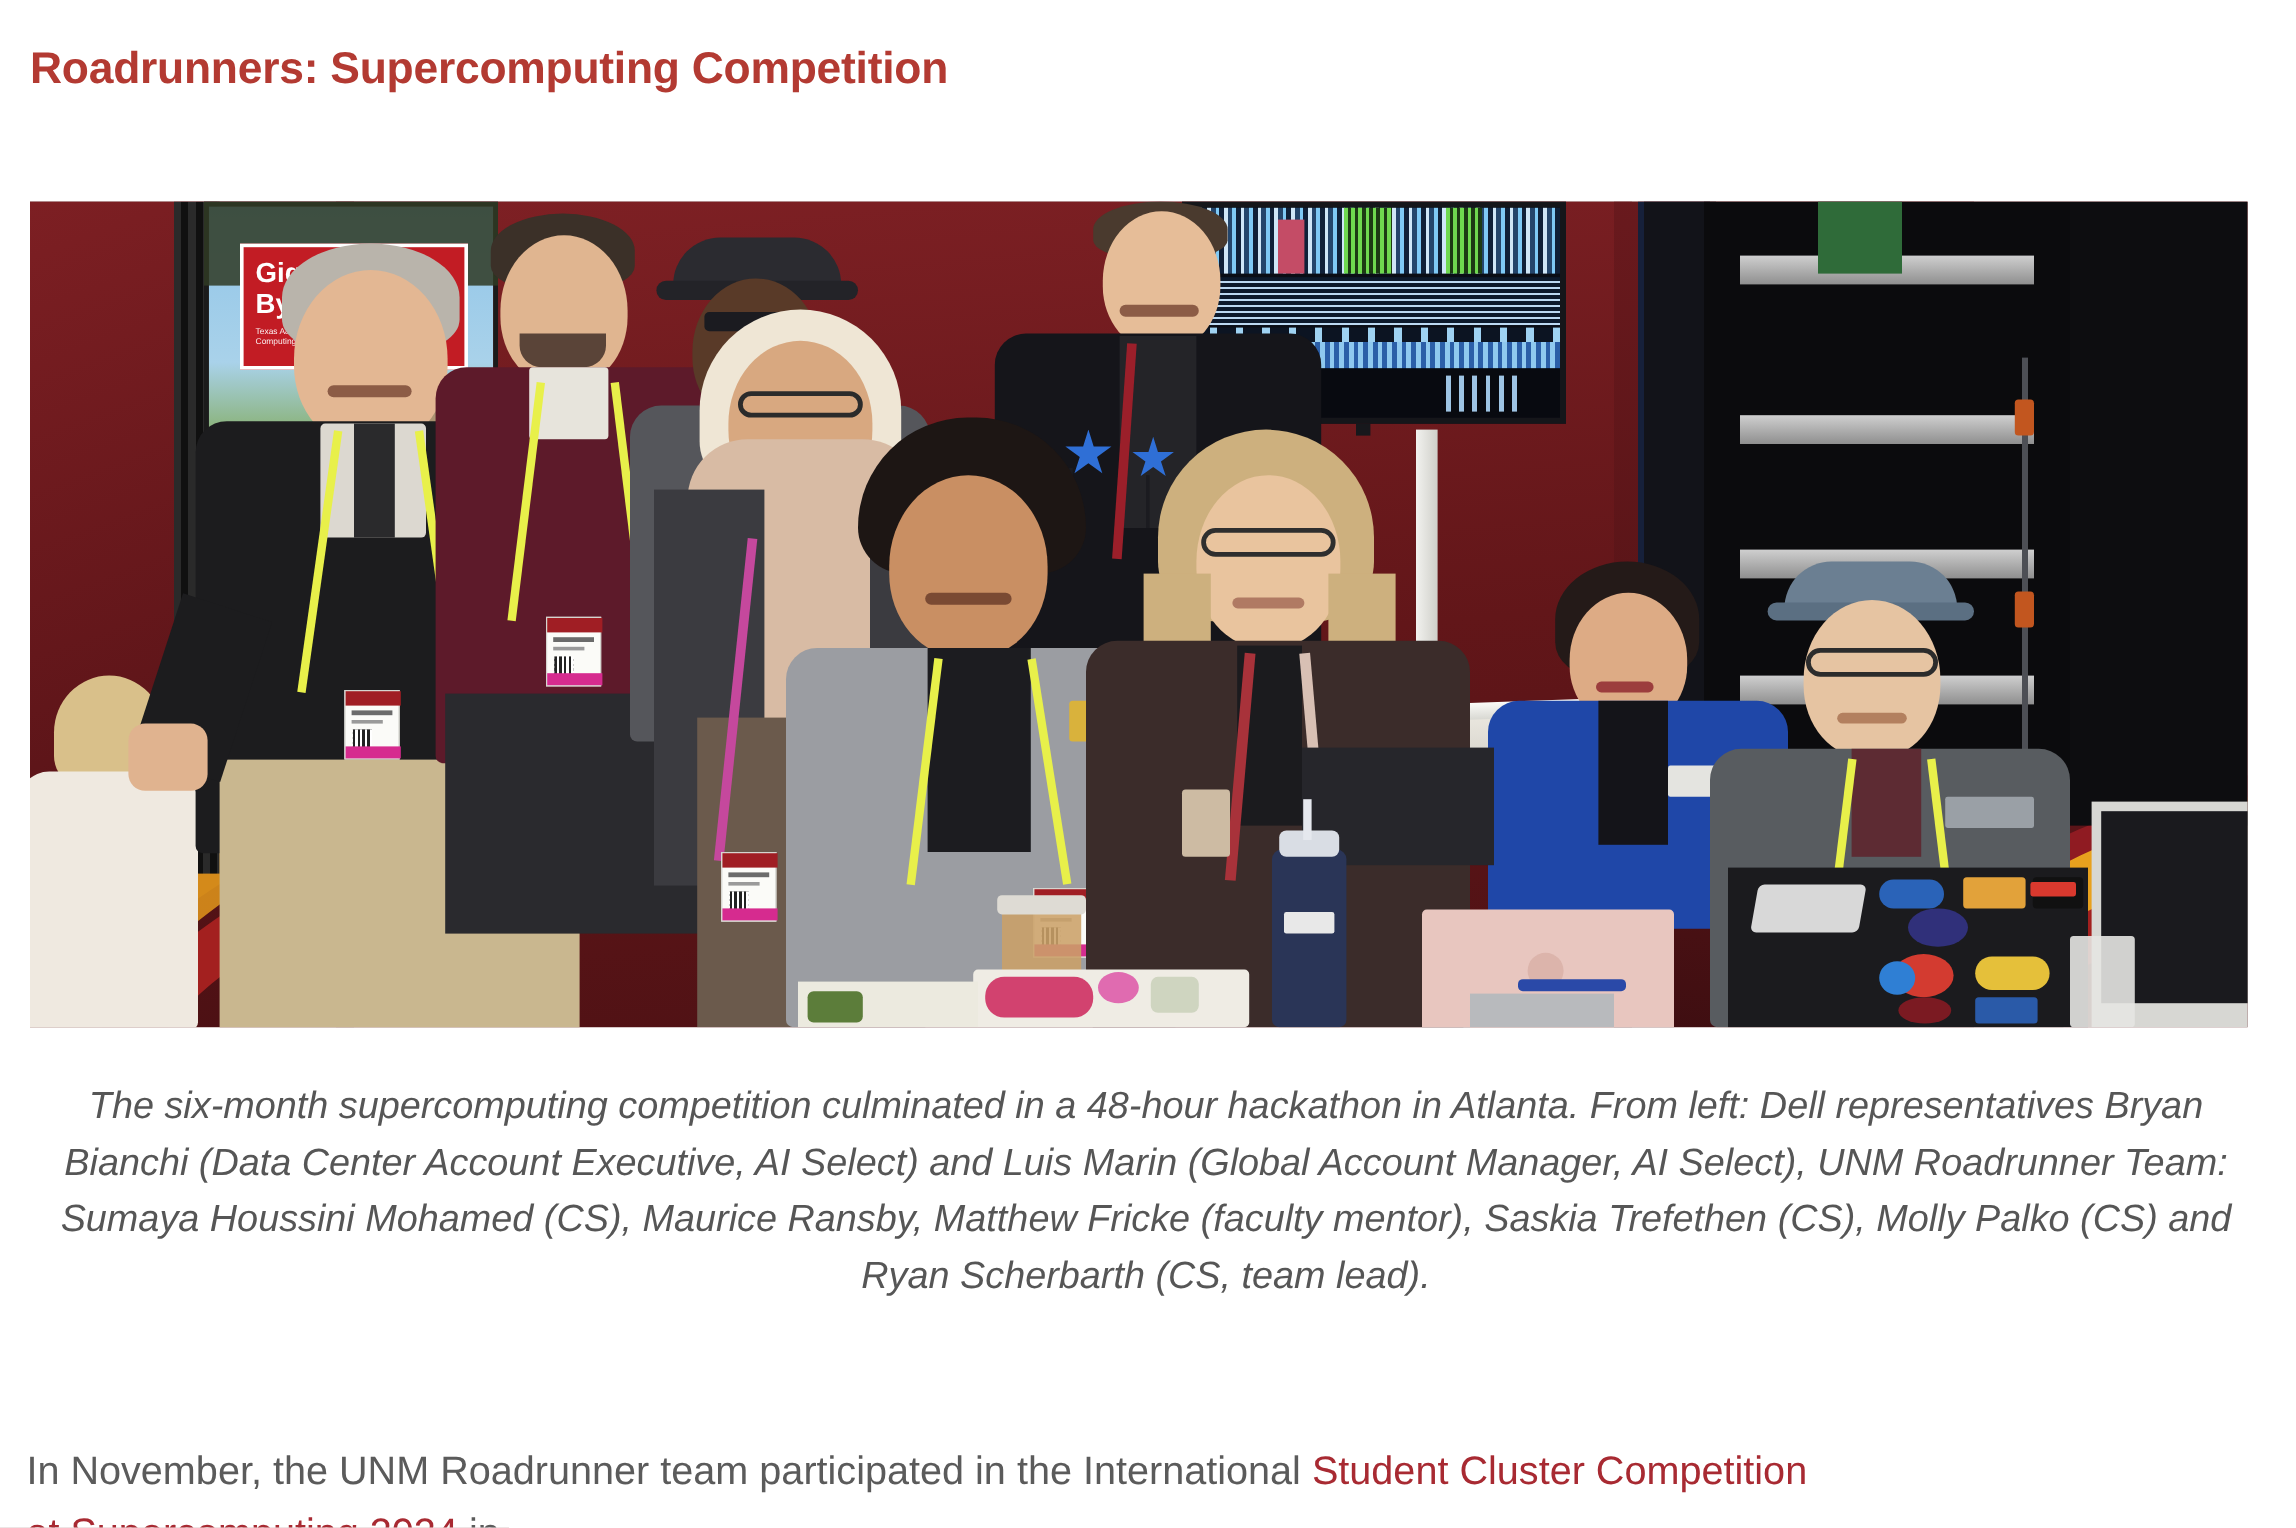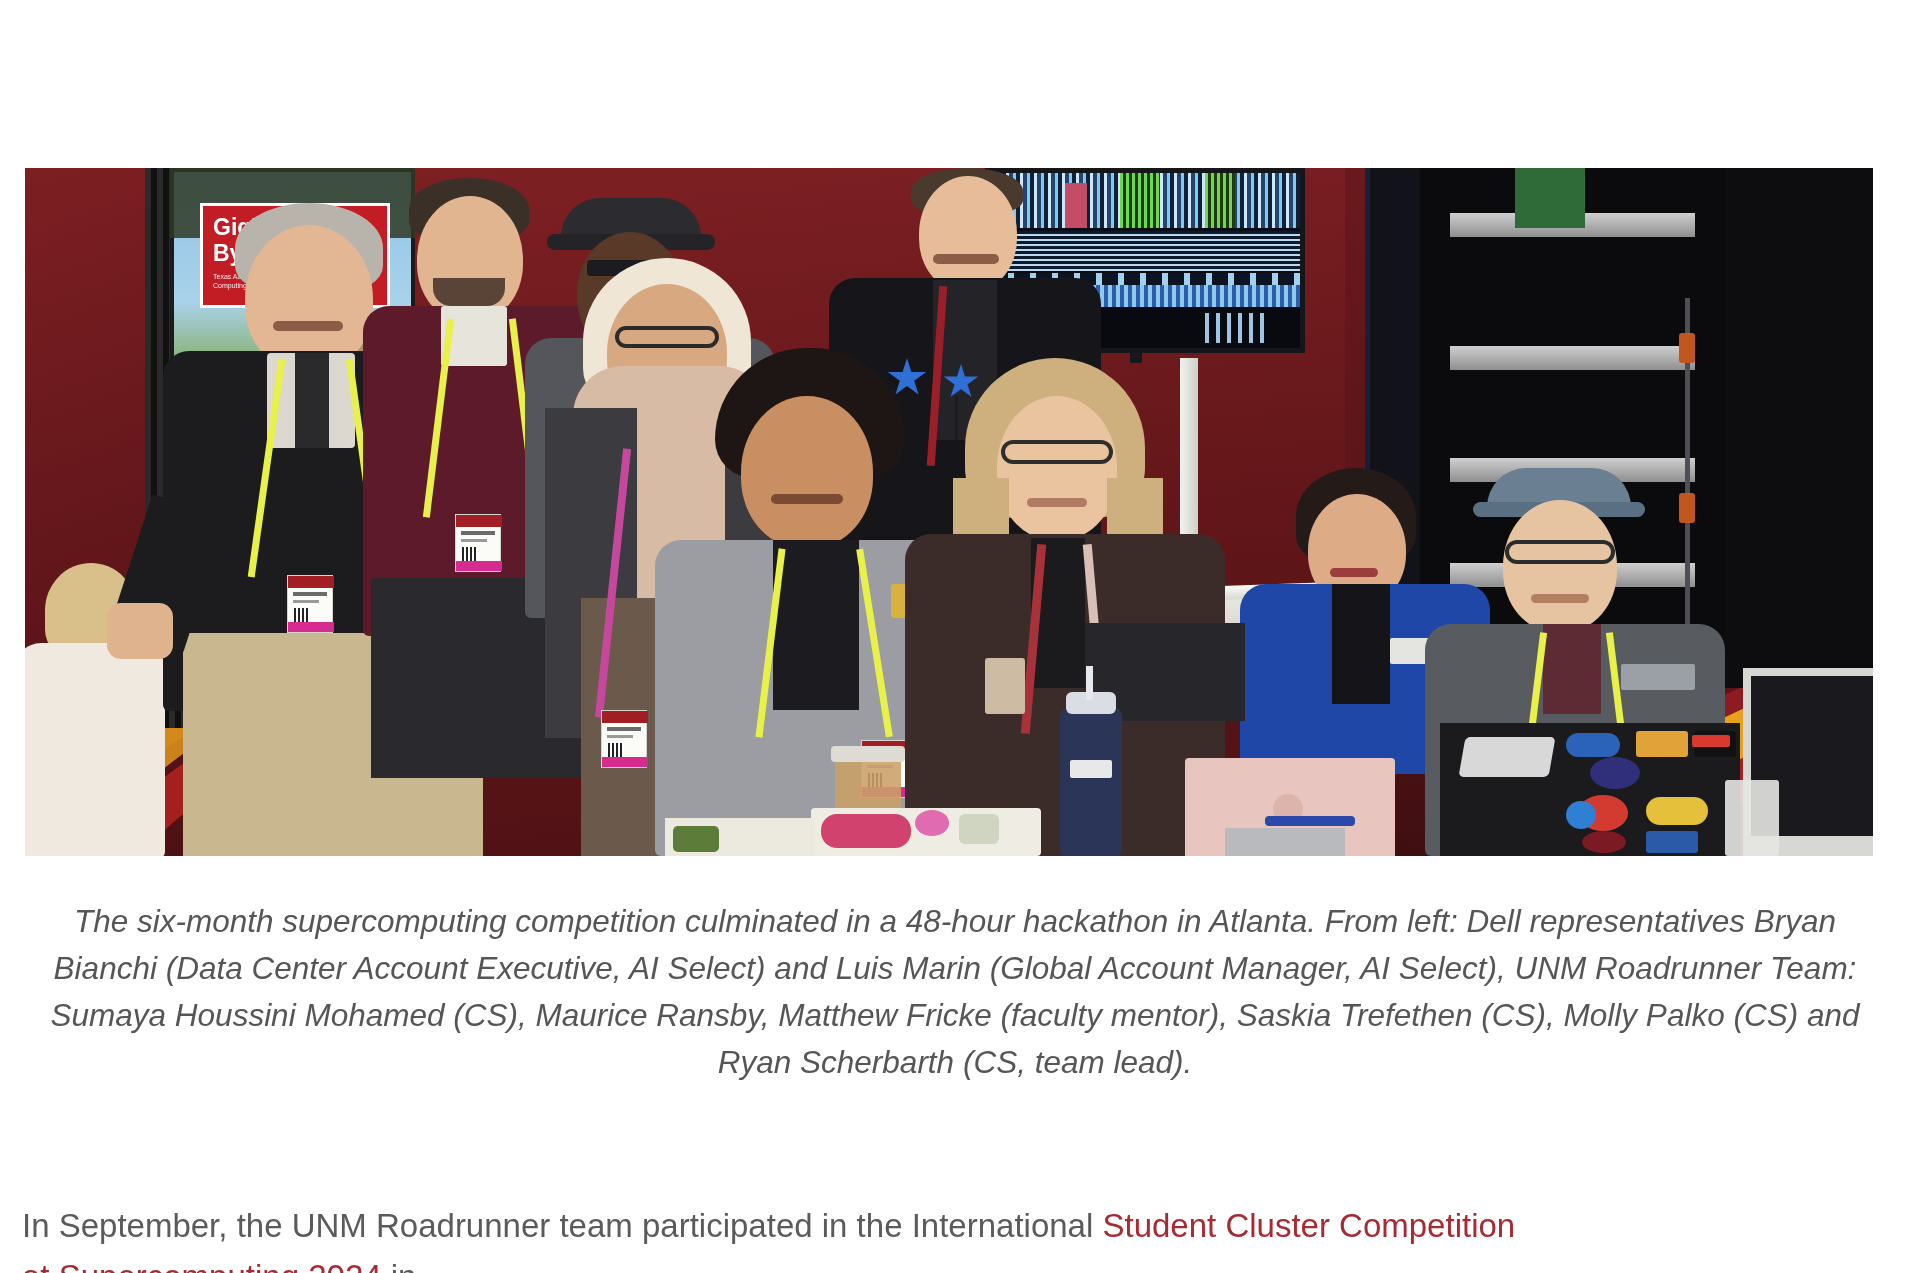--- a/index.html
+++ b/index.html
@@ -158,20 +158,21 @@
     line-height:51px;
     color:#5b5b5b;
   }
   .body-text a { color:#A82A32; text-decoration:none; }
 </style>
 </head>
 <body>
 
 <div class="page">
 
+  <h1 class="page-title">Roadrunners: Supercomputing Competition</h1>
 
   <div class="photo-wrap">
     <div class="photo">
 
       <div class="wall-left"></div>
       <div class="wall-mid"></div>
       <div class="wall-right"></div>
       <div class="speckles"></div>
 
       <div class="swoosh-l">
@@ -415,15 +416,15 @@
       <div style="position:absolute;left:640px;top:650px;width:150px;height:38px;background:#eceadf;">
         <div style="position:absolute;left:8px;top:8px;width:46px;height:26px;background:#5c7d3a;border-radius:5px;"></div>
       </div>
       <div style="position:absolute;left:1200px;top:660px;width:120px;height:28px;background:#b8babd;"></div>
       <div style="position:absolute;left:1240px;top:648px;width:90px;height:10px;background:#2a49a8;border-radius:4px;"></div>
     </div>
   </div>
 
   <p class="caption">The six-month supercomputing competition culminated in a 48-hour hackathon in Atlanta. From left: Dell representatives Bryan Bianchi (Data Center Account Executive, AI Select) and Luis Marin (Global Account Manager, AI Select), UNM Roadrunner Team: Sumaya Houssini Mohamed (CS), Maurice Ransby, Matthew Fricke (faculty mentor), Saskia Trefethen (CS), Molly Palko (CS) and Ryan Scherbarth (CS, team lead).</p>
 
-  <p class="body-text"><span>In September, the UNM Roadrunner team participated in the International </span><a href="#">Student Cluster Competition at Supercomputing 2024</a><span> in</span></p>
+  <p class="body-text"><span>In November, the UNM Roadrunner team participated in the International </span><a href="#">Student Cluster Competition at Supercomputing 2024</a><span> in</span></p>
 
 </div>
 
 </body></html>

